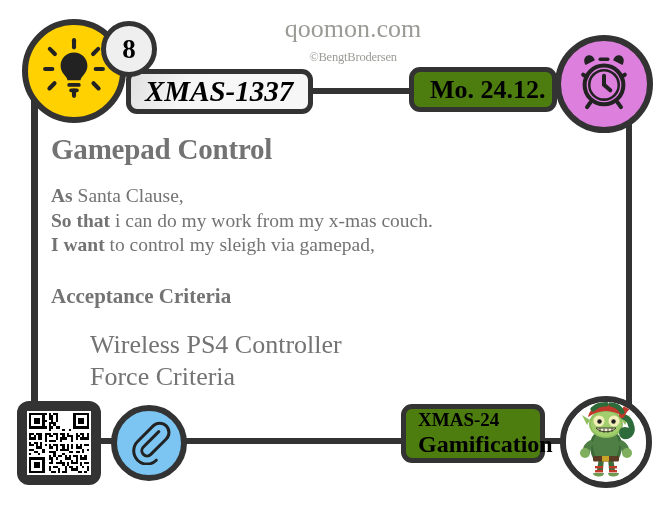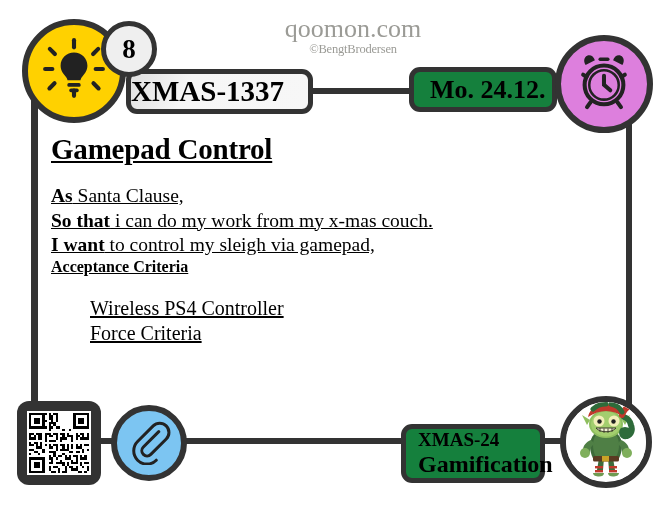--- a/index.html
+++ b/index.html
@@ -24,33 +24,33 @@
     position:absolute;left:38px;top:104px;width:588px;height:334px;
     background:#ffffff;
   }
 
   
   #watermark{
     position:absolute;left:258px;top:16px;width:190px;text-align:center;
     color:#9b9b96;line-height:1;
   }
   #watermark .wm-domain{font-size:26px;letter-spacing:0px;display:block;}
-  #watermark .wm-copy{font-size:12.5px;display:block;margin-top:1px;letter-spacing:-0.2px;}
+  #watermark .wm-copy{font-size:12.5px;display:block;margin-top:9px;letter-spacing:-0.2px;}
 
   
   .badge{
-    position:absolute;background:#15803d;border:5px solid #333333;
+    position:absolute;background:#4d7c0f;border:5px solid #333333;
     border-radius:11px;box-sizing:border-box;
     display:flex;flex-direction:column;align-items:flex-start;justify-content:center;
     font-weight:bold;color:#000000;
   }
-  #badge-id{left:126px;top:69px;width:187px;height:45px;font-size:29px;
-    background:linear-gradient(115deg,#e0e0e0 0%,#f6f6f6 32%,#f7f7f7 100%);}
+  #badge-id{left:126px;top:69px;width:187px;height:45px;padding-left:14px;font-size:29px;
+    background:linear-gradient(115deg,#e0e0e0 0%,#f6f6f6 32%,#f7f7f7 100%);font-style:italic;}
   #badge-date{left:409px;top:67px;width:148px;height:45px;padding-left:16px;font-size:26px;}
-  #badge-epic{left:401px;top:424px;width:144px;height:59px;padding-left:12px;font-size:19px;line-height:1.12;}
+  #badge-epic{left:401px;top:404px;width:144px;height:59px;padding-left:12px;font-size:19px;line-height:1.12;}
   #badge-epic .epic-l2{font-size:24px;}
 
   
   .circ{
     position:absolute;border-radius:50%;border:6px solid #333333;box-sizing:border-box;
     display:flex;align-items:center;justify-content:center;overflow:hidden;
   }
   #circ-type{left:22px;top:19px;width:104px;height:104px;background:#FFD100;}
   #badge-points{
     position:absolute;left:101px;top:21px;width:56px;height:56px;border-radius:50%;
@@ -64,27 +64,27 @@
 
   
   #qr{
     position:absolute;left:17px;top:401px;width:84px;height:84px;
     background:#333333;border-radius:12px;box-sizing:border-box;
     display:flex;align-items:center;justify-content:center;
   }
   #qr .qr-inner{width:64px;height:64px;background:#ffffff;}
 
   
-  #content{position:absolute;left:51px;top:133px;width:560px;color:#000000;text-decoration:underline;}
+  #content{position:absolute;left:51px;top:133px;width:560px;color:#737373;}
   #story-title{font-size:29px;font-weight:bold;letter-spacing:-0.2px;line-height:1.14;}
   #story-lines{margin-top:18px;font-size:19.5px;line-height:1.26;}
   #story-lines div{white-space:nowrap;}
   #story-lines b{font-weight:bold;}
-  #ac-title{font-size:16px;font-weight:bold;}
-  #ac-list{margin-top:20px;margin-left:39px;font-size:20px;line-height:1.25;}
+  #ac-title{margin-top:26px;font-size:21px;font-weight:bold;}
+  #ac-list{margin-top:20px;margin-left:39px;font-size:26px;line-height:1.25;}
   #ac-list div{white-space:nowrap;}
 
   .z5{z-index:5;}
   .z4{z-index:4;}
   .z3{z-index:3;}
 </style>
 </head>
 <body>
 
 <div id="card">

